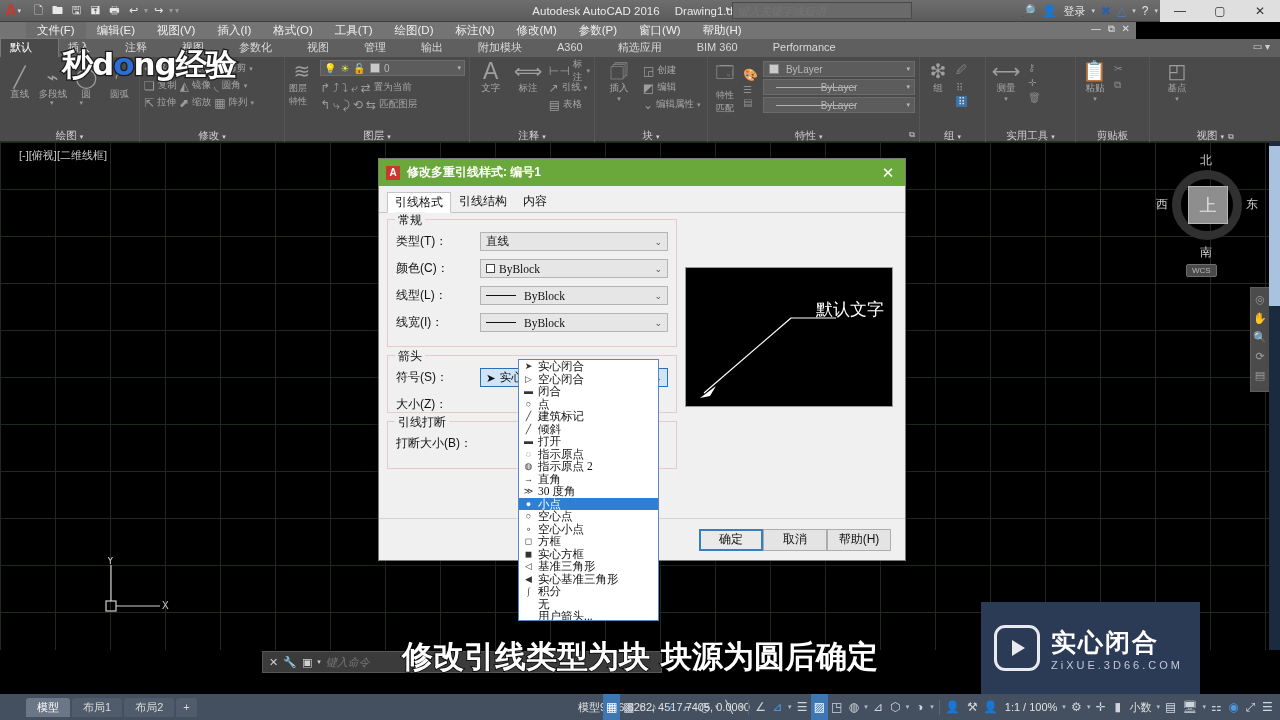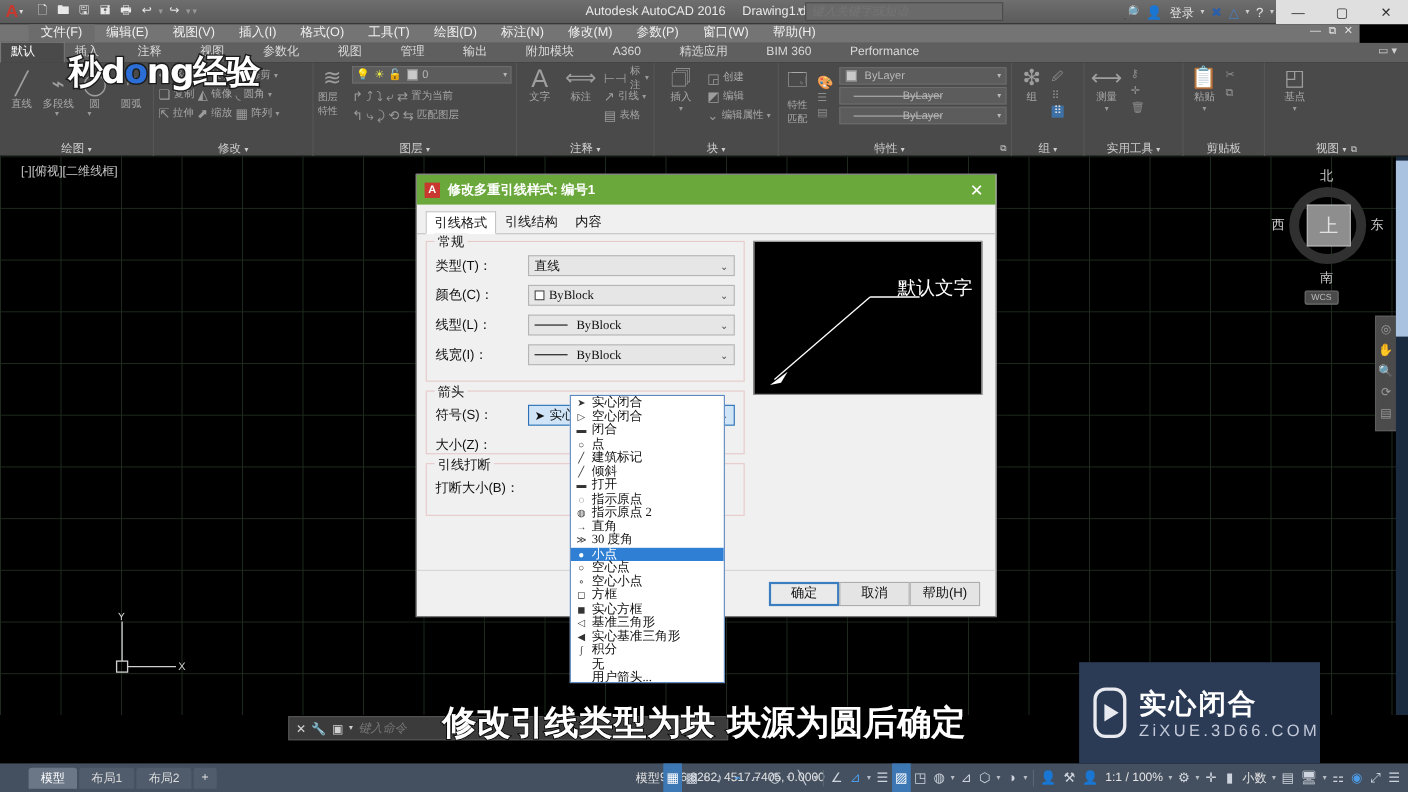--- a/index.html
+++ b/index.html
@@ -59,21 +59,21 @@
     display:flex; align-items:center; justify-content:flex-end;
     background:#dfdfdf;
   }
   .wbtns div{
     width:40px;height:22px;display:flex;align-items:center;justify-content:center;
     color:#333; font-size:12px;
   }
 
   
   #menubar{
-    position:absolute; left:0; top:22px; width:1236px; height:17px;
+    position:absolute; left:0; top:22px; width:1136px; height:17px;
     background:#747474; display:flex; align-items:flex-start; padding-left:26px;
   }
   #menubar .mi{
     color:#efefef; font-size:11.5px; padding:0 11px; line-height:17px;
   }
   #menubar .mi.first{ background:#6c6c6c; }
   .min-group{
     position:absolute;right:4px;top:1px;color:#e0e0e0;font-size:10px;letter-spacing:2px;
   }
 
@@ -245,21 +245,21 @@
     display:flex; align-items:center; padding:0 2px 0 5px; font-size:11.5px;
     color:#111; position:relative; font-family:"Liberation Serif",serif;
   }
   .combo .arr{ margin-left:auto; font-size:9px; color:#555; padding-right:3px;}
   .combo .sq{ width:9px;height:9px;border:1px solid #444;background:#fff;margin-right:4px;}
   .combo .lin{ width:30px;border-top:1.5px solid #111; margin-right:8px; }
   .combo.sel{
     background:#cfe4f7; border:1px solid #2a6fb5;
   }
   #dlg-right{
-    width:210px; margin-left:8px;
+    width:210px; margin-left:8px;margin-top:48px;
   }
   #preview{
     width:208px; height:140px; background:#000; border:1px solid #9b9b9b;
     position:relative; overflow:hidden;
   }
   #preview .ptext{
     position:absolute; right:8px; top:30px; color:#fff; font-size:17px;
   }
   #dlg-buttons{
     position:absolute; left:0; bottom:0; width:100%; height:42px;
@@ -328,21 +328,21 @@
     width:46px;height:46px; border:3px solid #e8eaf0; border-radius:11px;
     display:flex;align-items:center;justify-content:center;
     transform:rotate(0deg); position:relative;
   }
   #wm-logo .play:after{
     content:""; border-left:13px solid #e8eaf0;
     border-top:8px solid transparent; border-bottom:8px solid transparent;
     margin-left:3px;
   }
   #wm-logo .tx1{ color:#fff; font-size:25px; font-weight:bold; letter-spacing:2px;}
-  #wm-logo .tx2{ color:#c2c9d8; font-size:15px; letter-spacing:3px;}
+  #wm-logo .tx2{ color:#c2c9d8; font-size:11px; letter-spacing:3px;}
 
   
   #layoutbar{
     position:absolute; left:0; top:694px; width:1280px; height:26px;
     background:#44505f;
     display:flex; align-items:center;
   }
   #layoutbar .lt{
     height:19px; padding:0 11px; margin-right:2px;
     display:flex;align-items:center; color:#dcdcdc; font-size:11px;

